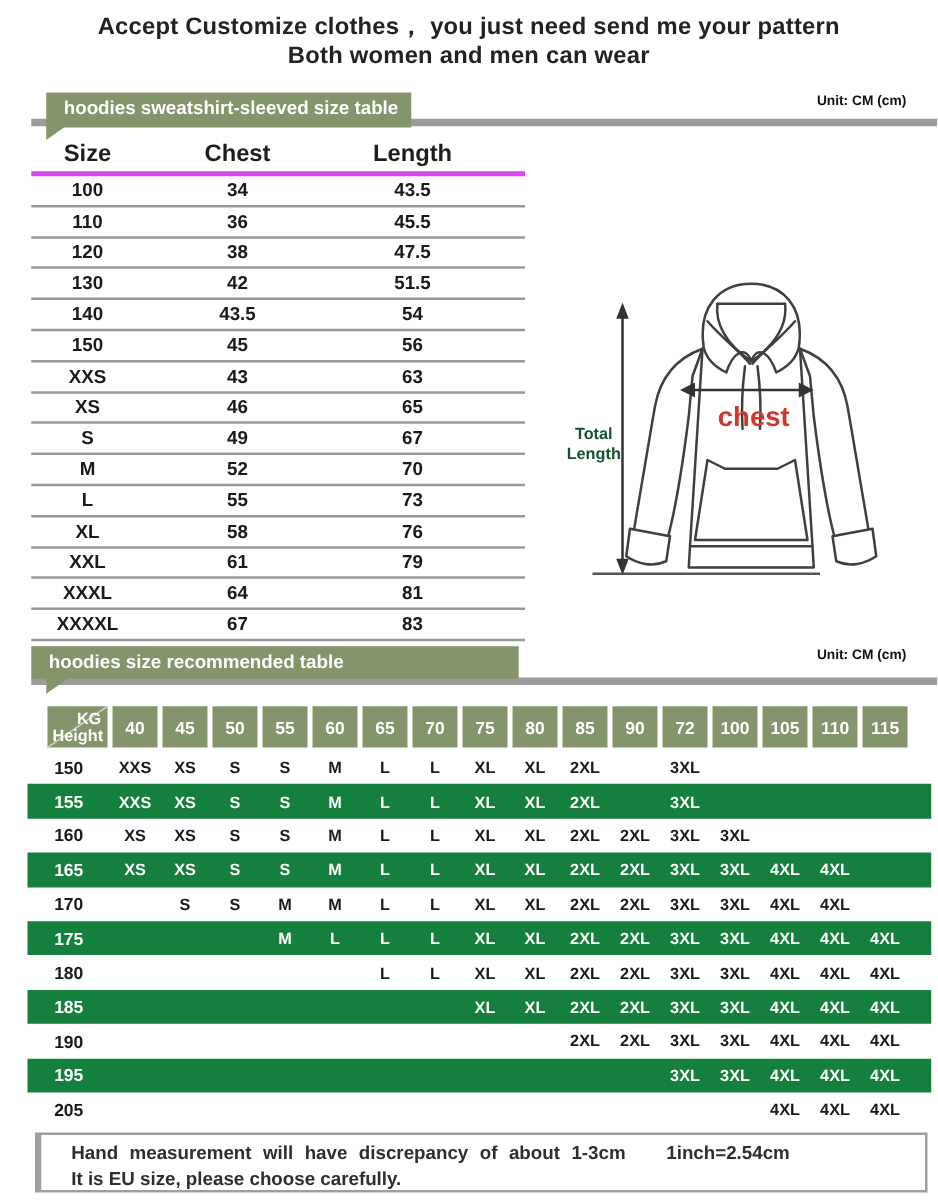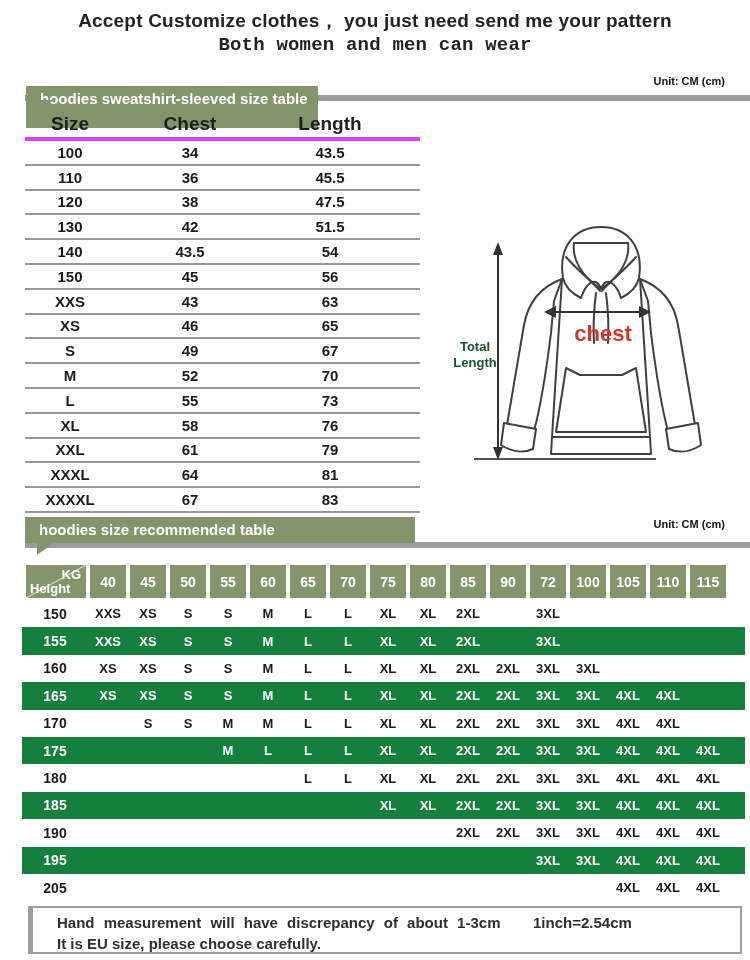--- a/index.html
+++ b/index.html
@@ -1,28 +1,28 @@
 <!DOCTYPE html>
 <html><head>
 <meta charset="utf-8">
 <style>
   html,body{margin:0;padding:0;background:#fff;}
   .page{position:relative;width:750px;height:960px;background:#fff;overflow:hidden;
         font-family:"Liberation Sans",sans-serif;font-weight:bold;color:#1d1d1d;}
 
   
   .title-line{position:absolute;left:0;right:0;text-align:center;font-size:19px;color:#222;letter-spacing:.2px;}
-  .t1{top:8px;} .t2{top:34px;font-family:Liberation Mono, monospace;}
+  .t1{top:8px;} .t2{top:34px;}
 
   
   .strip{position:absolute;height:6px;background:#9c9c9c;}
   .strip1{left:25px;top:95px;width:725px;}
   .strip2{left:25px;top:542px;width:725px;}
   .banner{position:absolute;background:#85956b;color:#fff;font-size:15px;line-height:26px;padding-left:14px;box-sizing:border-box;}
-  .banner1{left:26px;top:74px;width:292px;height:42px;margin-top:12px;}
+  .banner1{left:37px;top:74px;width:292px;height:28px;}
   .banner2{left:25px;top:517px;width:390px;height:26px;}
   .tail{position:absolute;width:0;height:0;border-top:12px solid #85956b;border-right:17px solid transparent;}
   .tail1{left:37px;top:100px;} .tail2{left:37px;top:543px;}
   .unit{position:absolute;right:25px;font-size:11px;color:#111;}
   .unit1{top:75px;} .unit2{top:518px;}
 
   
   .size-table{position:absolute;left:25px;top:111px;width:395px;}
   .st-row,.st-head{display:grid;grid-template-columns:90px 150px 130px;align-items:center;text-align:center;}
   .st-head{height:26px;font-size:19px;border-bottom:4px solid #d946ef;}
@@ -33,21 +33,21 @@
   .hoodie svg{position:absolute;left:0;top:0;}
   .lbl-total{position:absolute;left:0;top:126px;width:54px;text-align:center;
              color:#14532d;font-size:13px;line-height:16px;}
   .lbl-chest{position:absolute;left:118px;top:108px;width:74px;text-align:center;
              color:#cf382a;font-size:22px;}
 
   
   .reco{position:absolute;left:22px;top:565px;width:728px;}
   .reco-head{display:grid;grid-template-columns:66px repeat(16,40px);height:33px;}
   .rh-cell{background:#85956b;color:#fff;margin:0 2px;display:flex;align-items:center;justify-content:center;font-size:14px;}
-  .rh-corner{position:relative;background:#85956b;margin:0 2px 0 4px;
+  .rh-corner{position:relative;background:#85956b;margin:0 2px 0 16px;
      background-image:linear-gradient(to bottom right,rgba(0,0,0,0) calc(50% - 1px),#dfe2cf 50%,rgba(0,0,0,0) calc(50% + 1px));text-align:right;}
   .rh-corner .kg{position:absolute;top:2px;right:5px;color:#fff;font-size:13px;}
   .rh-corner .hgt{position:absolute;bottom:2px;left:4px;color:#fff;font-size:13px;}
   .reco-body{margin-top:2px;}
   .reco-row{display:grid;grid-template-columns:66px repeat(16,40px);height:27.4px;align-items:center;text-align:center;
             font-size:13px;color:#1a1a1a;width:723px;}
   .reco-row.green{background:#15803d;color:#fff;}
   .reco-height{font-size:14px;}
 
   

